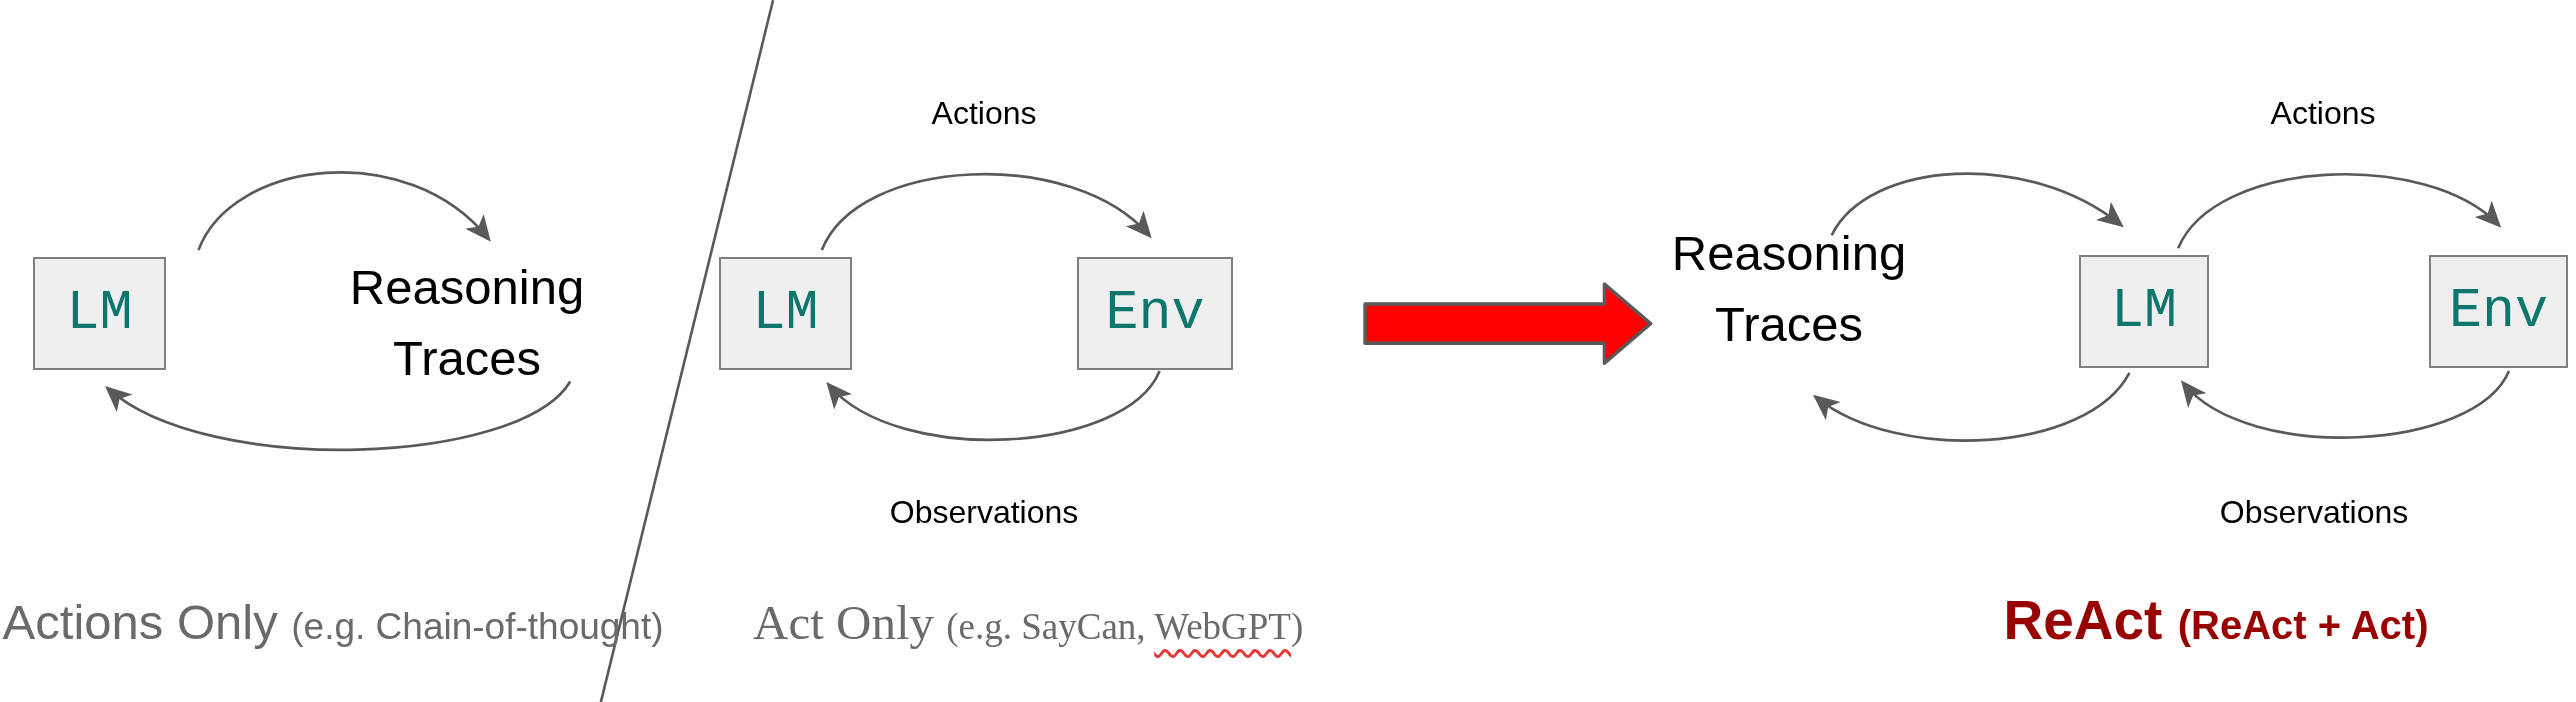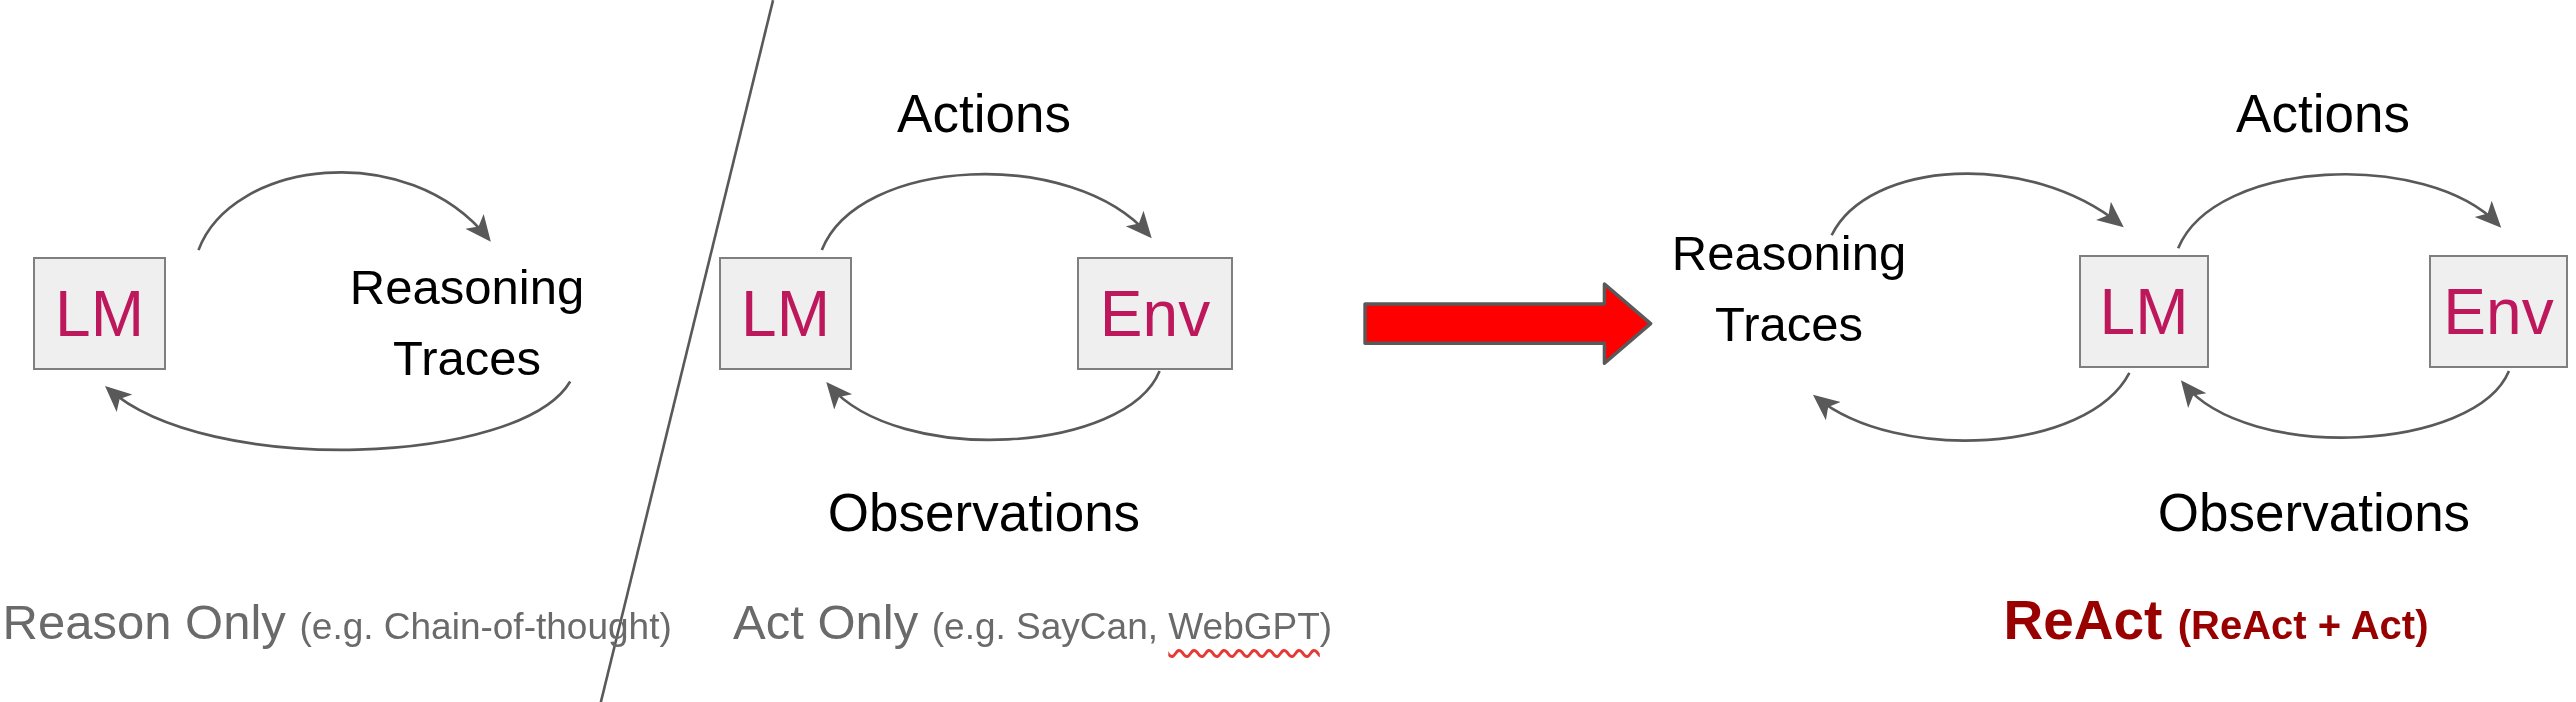--- a/index.html
+++ b/index.html
@@ -23,37 +23,38 @@
     color:var(--text-black);
   }
   #wires{position:absolute;left:0;top:0;width:100%;height:100%;}
 
   .node-box{
     position:absolute;
     background:var(--box-fill);
     border:2.6px solid var(--box-border);
     box-sizing:border-box;
     display:flex;align-items:center;justify-content:center;
-    font-size:64px;
-    color:#be185d;
+    font-size:55px;
+    color:#0f766e;
     letter-spacing:0px;
+    font-family:Liberation Mono, monospace;
   }
   .loop-label{
     position:absolute;
     transform:translate(-50%,-50%);
     text-align:center;
     font-size:49px;
     line-height:71px;
     color:#000;
     white-space:nowrap;
   }
   .flow-label{
     position:absolute;
     transform:translate(-50%,-50%);
-    font-size:53px;
+    font-size:32px;
     color:#000;
     white-space:nowrap;
   }
   .caption{
     position:absolute;
     white-space:nowrap;
     color:var(--caption-gray);
     font-size:49px;
   }
   .caption .note{
@@ -111,37 +112,37 @@
   <div class="node-box" style="left:33px;top:257px;width:133px;height:113px;">
     <span>LM</span>
   </div>
 
   <div class="loop-label" style="left:467px;top:323px;">
     <span style="display:block">Reasoning</span>
     <span style="display:block">Traces</span>
   </div>
 
   <div class="caption" style="left:2.6px;top:594px;">
-    <span>Reason Only</span>
+    <span>Actions Only</span>
     <span class="note">(e.g. Chain-of-thought)</span>
   </div>
 
   <div class="node-box" style="left:719px;top:257px;width:133px;height:113px;">
     <span>LM</span>
   </div>
 
   <div class="node-box" style="left:1077px;top:257px;width:156px;height:113px;">
     <span>Env</span>
   </div>
 
   <div class="flow-label" style="left:984px;top:113px;">Actions</div>
 
   <div class="flow-label" style="left:984px;top:512px;">Observations</div>
 
-  <div class="caption" style="left:733px;top:594px;">
+  <div class="caption" style="left:753px;top:594px;font-family:Liberation Serif, serif;">
     <span>Act Only</span>
     <span class="note"><span>(e.g. SayCan, </span><span class="wavy">WebGPT</span><span>)</span></span>
   </div>
 
   <div class="loop-label" style="left:1789px;top:289px;">
     <span style="display:block">Reasoning</span>
     <span style="display:block">Traces</span>
   </div>
 
   <div class="node-box" style="left:2079px;top:255px;width:130px;height:113px;">

